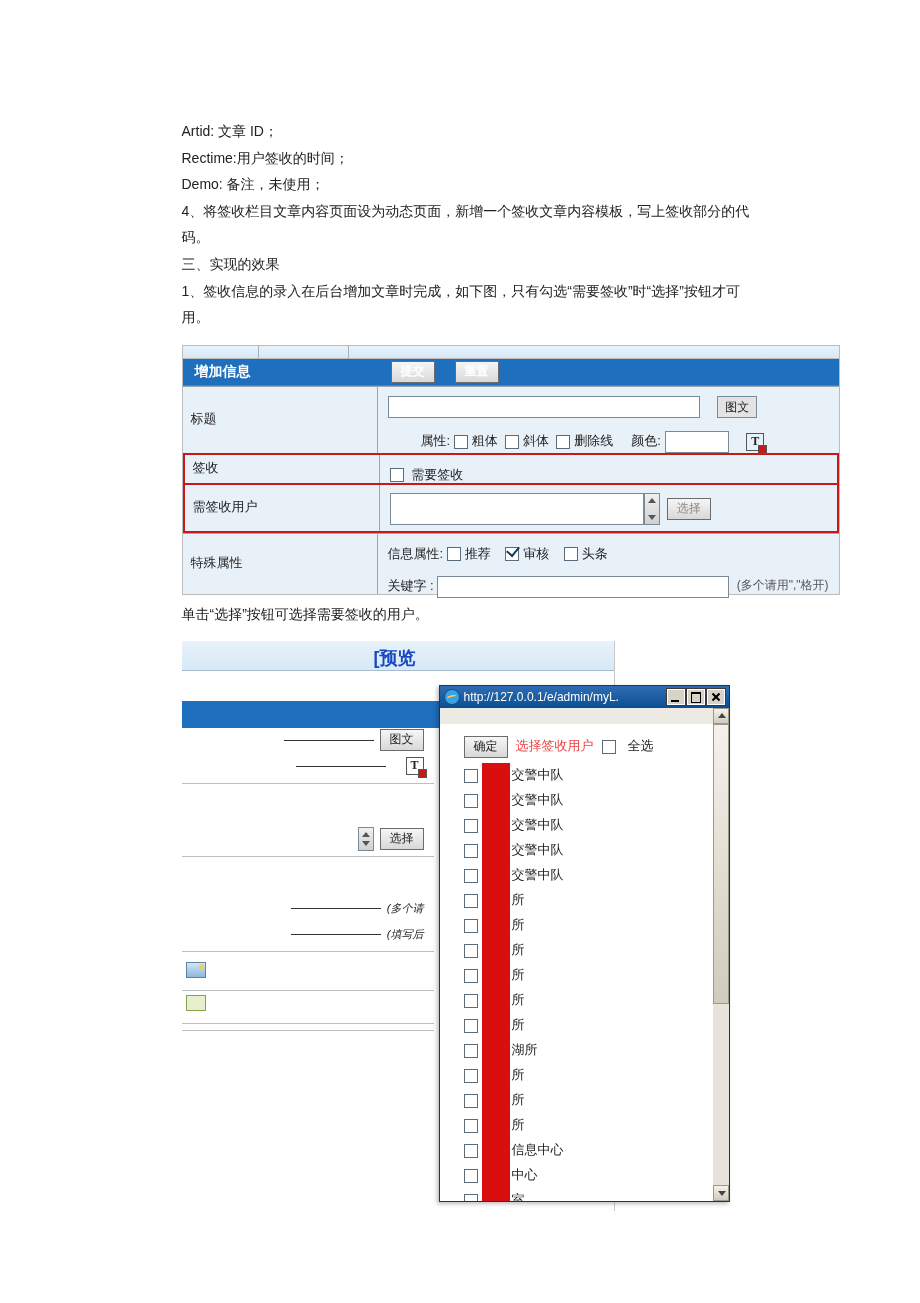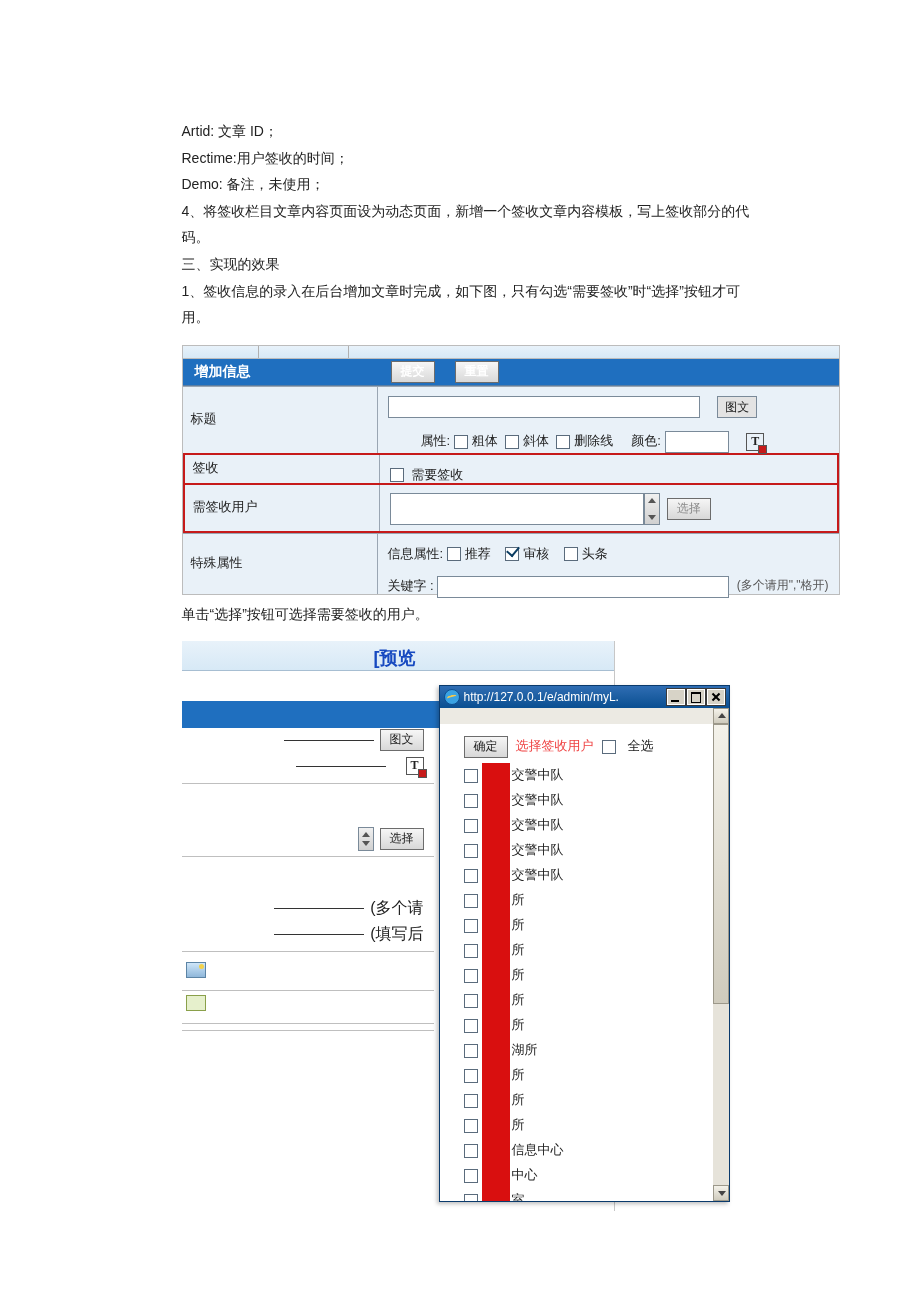--- a/index.html
+++ b/index.html
@@ -38,21 +38,21 @@
   .spin:after{bottom:4px;border-top:5px solid #555;}
   .hint{color:#555;font-size:12px;}
 
   
   .shot2wrap{position:relative;margin:14px 0 0 0;width:432px;height:570px;border-right:1px solid #c7c7c7;}
   .topbar2{height:29px;background:linear-gradient(#e8f2fa,#d7e9f6);border-bottom:1px solid #a7bed2;position:relative;text-align:center;padding-right:6px;color:#1649c0;font-size:18px;font-weight:bold;}
   .bluebar{height:27px;background:#1f6fbf;margin-top:30px;}
   .leftbits{position:absolute;left:0;top:86px;width:252px;font-size:13px;}
   .leftrow{display:flex;align-items:center;justify-content:flex-end;height:26px;padding-right:10px;gap:6px;}
   .leftrow .ul{width:90px;height:1px;background:#333;}
-  .leftrow .lbl{font-size:16px;}
+  .leftrow .lbl{font-size:11px;font-style:italic;}
   .leftrow .btn2{min-width:34px;}
   .thinsep{height:1px;background:#bfbfbf;margin:4px 0 8px 0;}
   .tinyimg{width:18px;height:14px;border:1px solid #5c84a5;background:linear-gradient(#cfe6f9,#8fb7da);display:inline-block;position:relative;}
   .tinyimg:after{content:"";position:absolute;right:1px;top:1px;width:5px;height:5px;border-radius:50%;background:#f3d24b;}
   .tinyimg2{width:18px;height:14px;border:1px solid #8aa04a;background:#e6f0cc;display:inline-block;}
   .smalltxt{font-size:12px;padding:2px 0 2px 4px;}
 
   
   .popup{position:absolute;left:257px;top:44px;width:289px;height:515px;border:1px solid #0a3a6c;box-shadow:-2px 2px 4px rgba(0,0,0,0.25);background:#eceae3;}
   .popup-title{height:22px;background:linear-gradient(#2f6db3,#0a4f91);color:#fff;font-size:12px;display:flex;align-items:center;padding:0 4px;}

